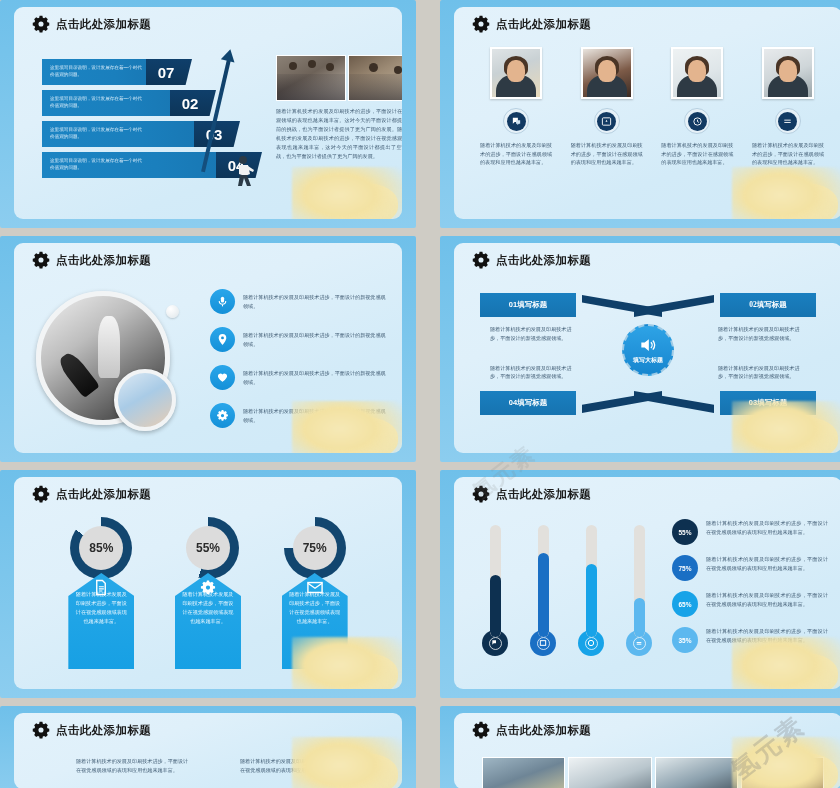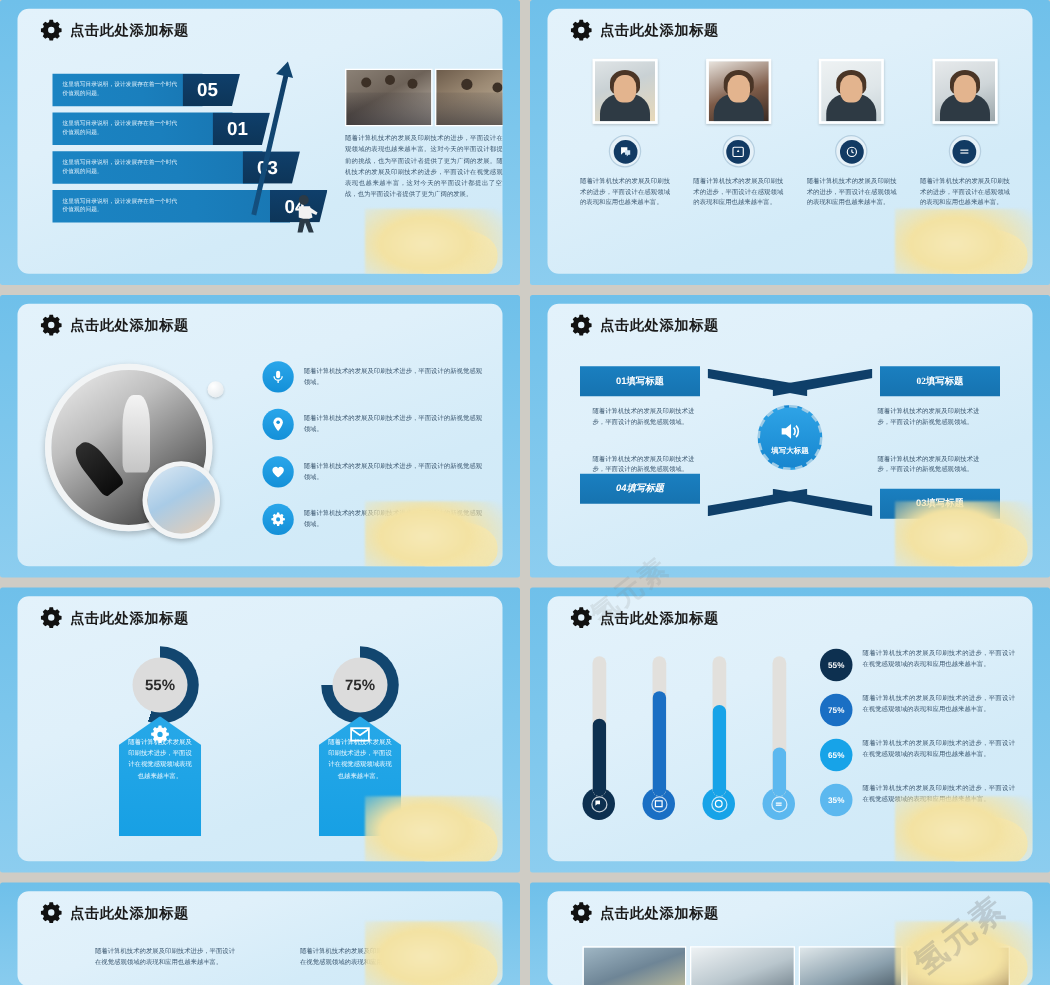--- a/index.html
+++ b/index.html
@@ -7,21 +7,21 @@
   body {
     background:#cfccc5;
     font-family:"Liberation Sans","DejaVu Sans",sans-serif;
     position:relative;
   }
   .grid {
     position:absolute; inset:0;
     display:grid;
     grid-template-columns:416px 416px;
     grid-template-rows:228px 226px 228px 92px;
-    gap:8px 8px;
+    gap:8px 24px;
     padding:0 0 13px 0;
   }
   
   .slide {
     position:relative;
     background:#74bfe8;
     background:linear-gradient(180deg,#6fc0ea 0%,#7cc6ec 45%,#8ccdef 100%);
     overflow:hidden;
     border-radius:2px;
   }
@@ -142,21 +142,21 @@
   .brow .btx { color:#3f5a72; font-size:5.1px; line-height:1.7; }
   
   .hub-wrap { position:absolute; inset:0; }
   .hub-box {
     position:absolute; width:96px; height:24px;
     background:linear-gradient(180deg,#1a7fc0,#1673b0);
     color:#fff; font-size:7.5px; font-weight:bold;
     display:flex;align-items:center;justify-content:center;
   }
   .hb1{left:26px;top:50px;} .hb2{right:26px;top:50px;font-family:Liberation Serif, serif;}
-  .hb3{right:26px;bottom:38px;} .hb4{left:26px;bottom:50px;font-style:italic;}
+  .hb3{right:26px;bottom:38px;} .hb4{left:26px;bottom:38px;}
   .hub-wing{position:absolute;background:#0f3f69;}
   .wg1{left:128px;top:52px;width:80px;height:22px;clip-path:polygon(0 0,100% 62%,100% 100%,0 34%);}
   .wg2{right:128px;top:52px;width:80px;height:22px;clip-path:polygon(0 62%,100% 0,100% 34%,0 100%);}
   .wg3{right:128px;bottom:40px;width:80px;height:22px;clip-path:polygon(0 0,100% 62%,100% 100%,0 34%);}
   .wg4{left:128px;bottom:40px;width:80px;height:22px;clip-path:polygon(0 62%,100% 0,100% 34%,0 100%);}
   .hub-core {
     position:absolute;left:50%;top:50%;transform:translate(-50%,-46%);
     width:52px;height:52px;border-radius:50%;
     background:linear-gradient(180deg,#2ea3e6,#1786cf);
     border:2px dashed #9ecbe6;
@@ -218,26 +218,26 @@
         <svg class="gear-ico" viewBox="0 0 24 24">
           <path fill="#111" d="M13.9 1h-3.8l-.5 2.6c-.6.2-1.2.5-1.7.8L5.6 3.1 2.9 5.8l1.3 2.3c-.3.5-.6 1.1-.8 1.7L1 10.3v3.8l2.4.5c.2.6.5 1.2.8 1.7l-1.3 2.3 2.7 2.7 2.3-1.3c.5.3 1.1.6 1.7.8l.5 2.5h3.8l.5-2.5c.6-.2 1.2-.5 1.7-.8l2.3 1.3 2.7-2.7-1.3-2.3c.3-.5.6-1.1.8-1.7l2.4-.5v-3.8l-2.4-.5c-.2-.6-.5-1.2-.8-1.7l1.3-2.3-2.7-2.7-2.3 1.3c-.5-.3-1.1-.6-1.7-.8L13.9 1zM12 8.6a3.4 3.4 0 1 1 0 6.8 3.4 3.4 0 0 1 0-6.8z"></path>
         </svg>
         <span class="s-title">点击此处添加标题</span>
       </div>
 
       <div class="ribbons">
         <div class="rib">
           <div class="bar b1"></div>
           <div class="txt">这里填写目录说明，设计发展存在着一个时代价值观的问题。</div>
-          <div class="num n1">05</div>
+          <div class="num n1">07</div>
         </div>
         <div class="rib">
           <div class="bar b2"></div>
           <div class="txt">这里填写目录说明，设计发展存在着一个时代价值观的问题。</div>
-          <div class="num n2">01</div>
+          <div class="num n2">02</div>
         </div>
         <div class="rib">
           <div class="bar b3"></div>
           <div class="txt">这里填写目录说明，设计发展存在着一个时代价值观的问题。</div>
           <div class="num n3">03</div>
         </div>
         <div class="rib">
           <div class="bar b4"></div>
           <div class="txt">这里填写目录说明，设计发展存在着一个时代价值观的问题。</div>
           <div class="num n4">04</div>
@@ -450,20 +450,32 @@
   <div class="slide">
     <div class="inner">
       <div class="s-head">
         <svg class="gear-ico" viewBox="0 0 24 24">
           <path fill="#111" d="M13.9 1h-3.8l-.5 2.6c-.6.2-1.2.5-1.7.8L5.6 3.1 2.9 5.8l1.3 2.3c-.3.5-.6 1.1-.8 1.7L1 10.3v3.8l2.4.5c.2.6.5 1.2.8 1.7l-1.3 2.3 2.7 2.7 2.3-1.3c.5.3 1.1.6 1.7.8l.5 2.5h3.8l.5-2.5c.6-.2 1.2-.5 1.7-.8l2.3 1.3 2.7-2.7-1.3-2.3c.3-.5.6-1.1.8-1.7l2.4-.5v-3.8l-2.4-.5c-.2-.6-.5-1.2-.8-1.7l1.3-2.3-2.7-2.7-2.3 1.3c-.5-.3-1.1-.6-1.7-.8L13.9 1zM12 8.6a3.4 3.4 0 1 1 0 6.8 3.4 3.4 0 0 1 0-6.8z"></path>
         </svg>
         <span class="s-title">点击此处添加标题</span>
       </div>
 
       <div class="donuts">
+        <div class="dcol">
+          <div class="donut" style="background:conic-gradient(#12466f 0 85%, rgba(0,0,0,0) 85% 100%);">
+            <div class="hole">85%</div>
+          </div>
+          <div class="pent">
+            <svg class="pico" viewBox="0 0 24 24">
+              <path fill="none" stroke="#fff" stroke-width="2" d="M6 2h8l4 4v16H6z"></path>
+              <path stroke="#fff" stroke-width="1.6" d="M9 11h7M9 14h7M9 17h5"></path>
+            </svg>
+            <div class="ptx">随着计算机技术发展及印刷技术进步，平面设计在视觉感观领域表现也越来越丰富。</div>
+          </div>
+        </div>
 
         <div class="dcol">
           <div class="donut" style="background:conic-gradient(#12466f 0 55%, rgba(0,0,0,0) 55% 100%);">
             <div class="hole">55%</div>
           </div>
           <div class="pent">
             <svg class="pico" viewBox="0 0 24 24">
               <path fill="#fff" d="M13.6 2h-3.2l-.4 2.3c-.6.2-1.1.4-1.6.7L6.3 3.8 4 6.1l1.2 2.1c-.3.5-.5 1-.7 1.6L2 10.2v3.2l2.5.4c.2.6.4 1.1.7 1.6L4 17.5l2.3 2.3 2.1-1.2c.5.3 1 .5 1.6.7l.4 2.3h3.2l.4-2.3c.6-.2 1.1-.4 1.6-.7l2.1 1.2 2.3-2.3-1.2-2.1c.3-.5.5-1 .7-1.6l2.5-.4v-3.2l-2.5-.4c-.2-.6-.4-1.1-.7-1.6L20 6.1l-2.3-2.3-2.1 1.2c-.5-.3-1-.5-1.6-.7L13.6 2zM12 9a3 3 0 1 1 0 6 3 3 0 0 1 0-6z"></path>
             </svg>
             <div class="ptx">随着计算机技术发展及印刷技术进步，平面设计在视觉感观领域表现也越来越丰富。</div>

